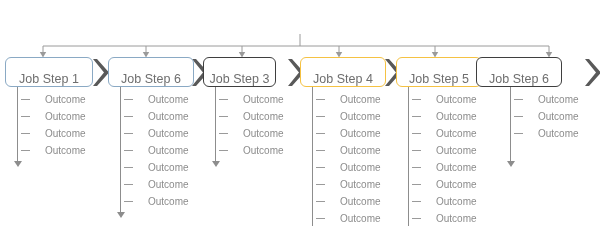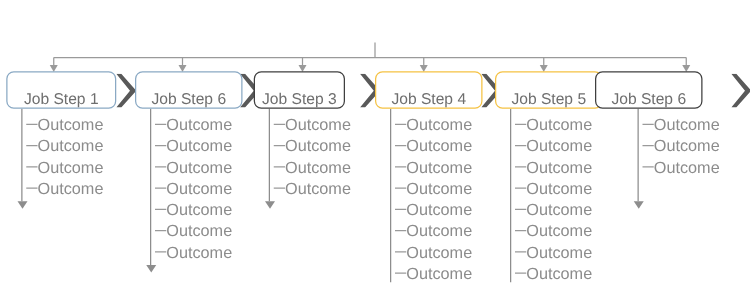--- a/index.html
+++ b/index.html
@@ -55,22 +55,22 @@
 
   
   .outcome-col{position:absolute;top:87px;z-index:1;}
   .col-axis{position:absolute;left:0;top:0;width:1.4px;background:#8d8d8d;}
   .col-arrow{position:absolute;left:-3px;width:0;height:0;
     border-left:4px solid transparent;border-right:4px solid transparent;
     border-top:6px solid #8d8d8d;}
   .outcome-row{position:absolute;left:0;height:17px;display:flex;align-items:center;}
   .tick{width:9px;height:1.2px;background:#9a9a9a;margin-left:4px;flex:none;}
   .outcome-label{
-    margin-left:0;
-    font-size:13px;
+    margin-left:15px;
+    font-size:10px;
     color:#8c8c8c;
     white-space:nowrap;
     line-height:1;
   }
 </style>
 </head>
 <body>
 
 <div id="canvas">
 

